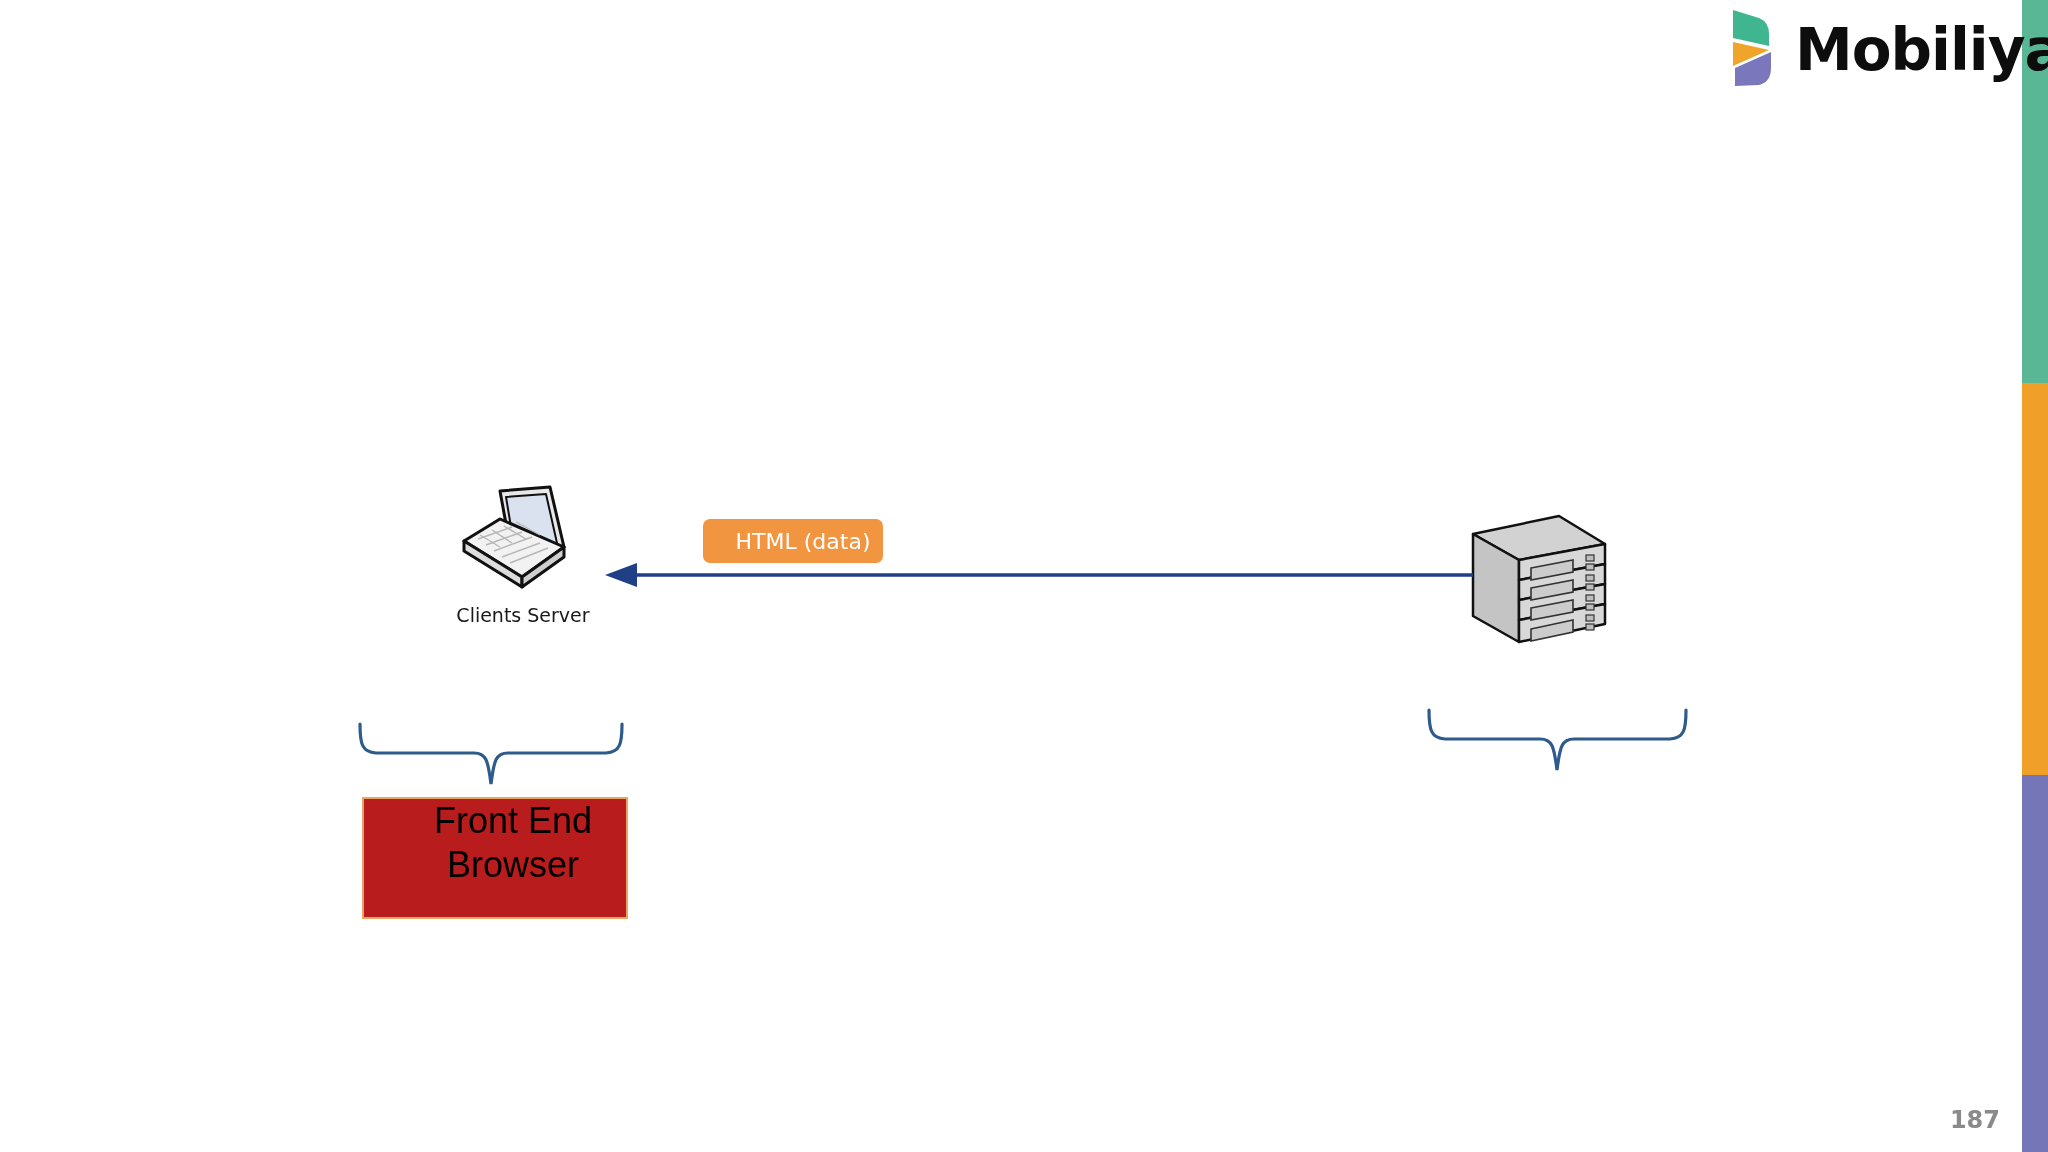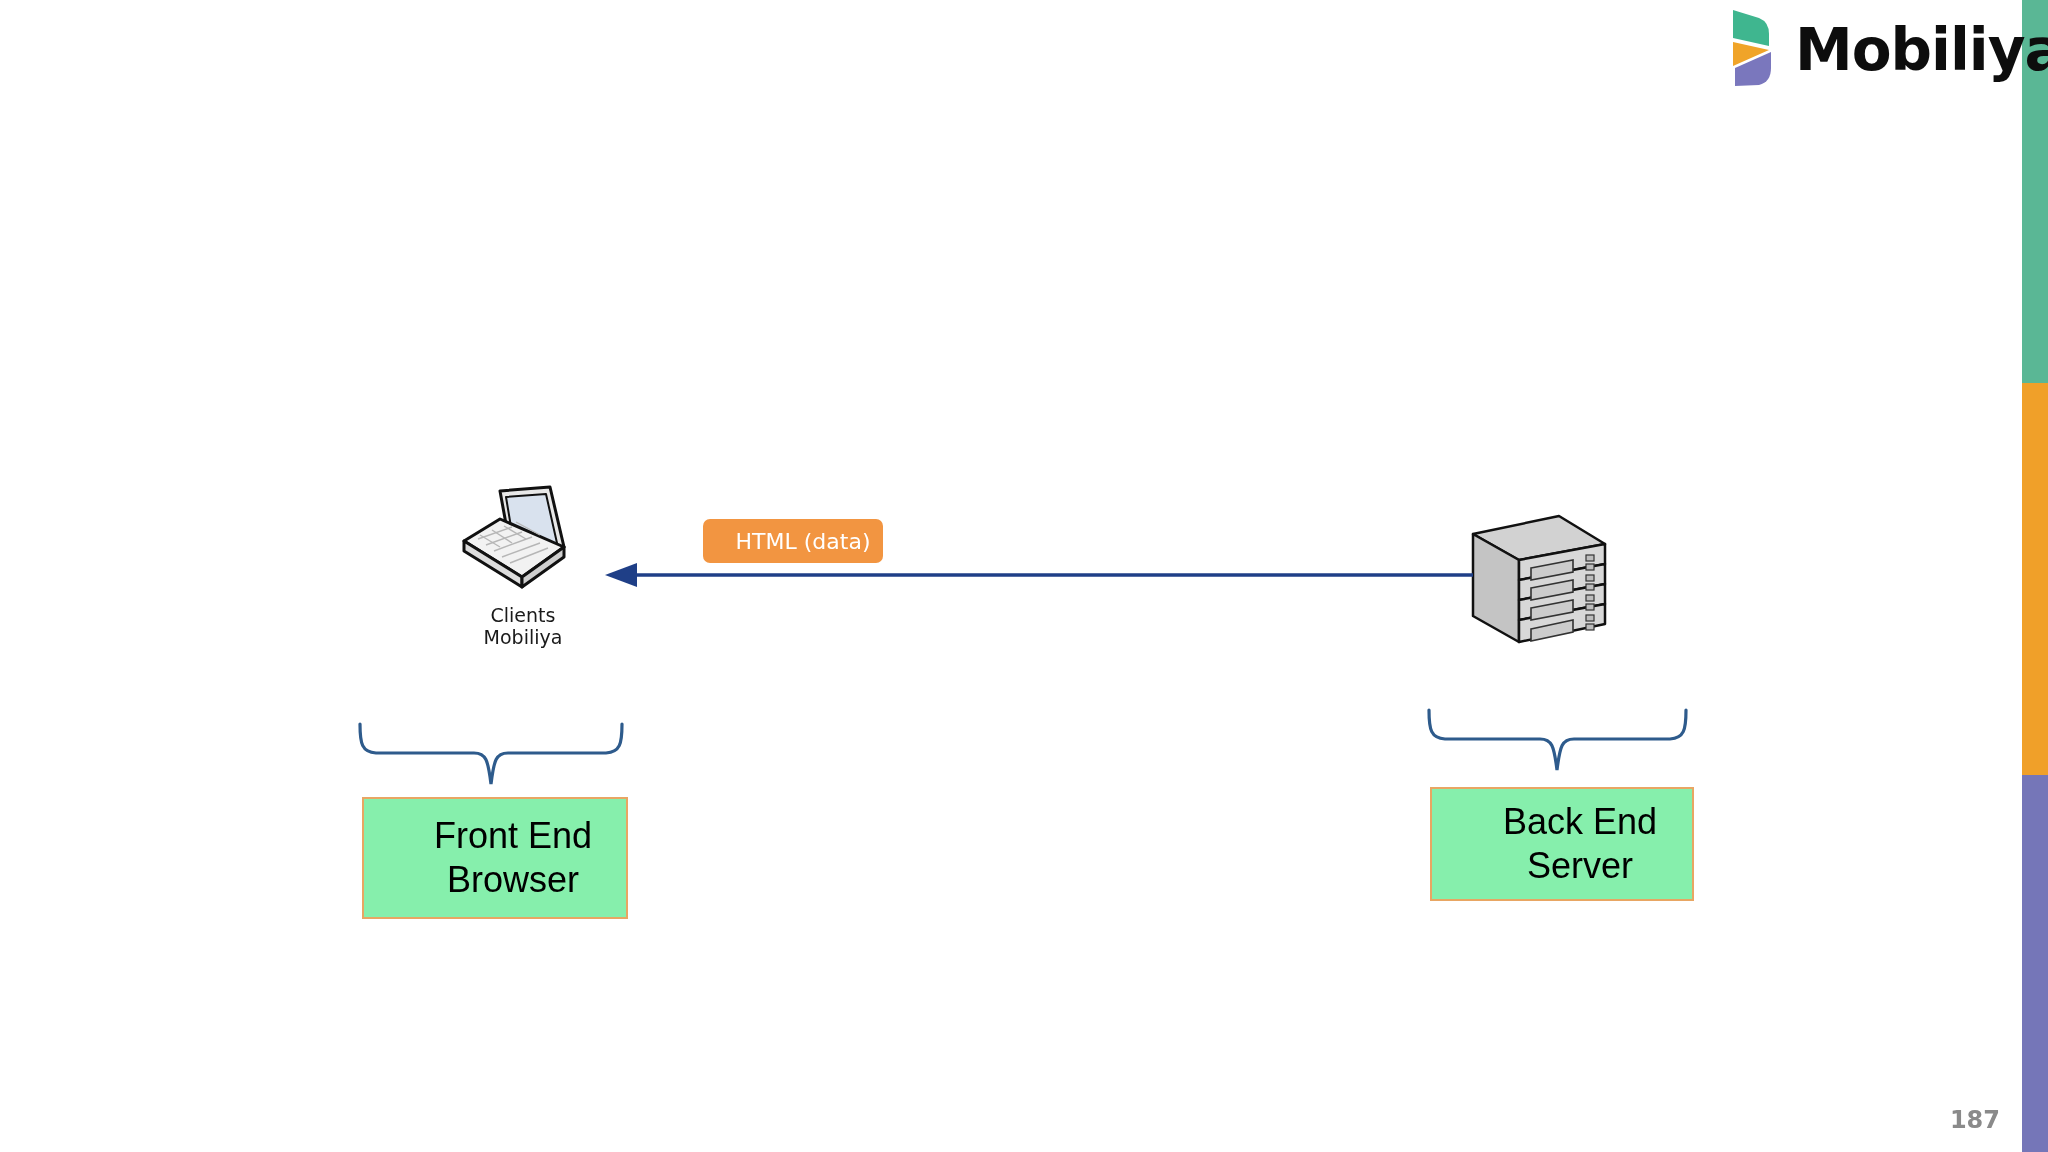--- a/index.html
+++ b/index.html
@@ -62,22 +62,22 @@
     padding-left: 20px;
   }
 
   
   .brace { position: absolute; }
   #brace-front { left: 356px; top: 722px; width: 270px; height: 68px; }
   #brace-back  { left: 1425px; top: 708px; width: 265px; height: 68px; }
 
   
   .group-box {
-    position: absolute; border: 2px solid #e8a663; background: #86efac;
-    display: flex; align-items: center; justify-content: center;
+    position: absolute; border: 2px solid #e8a663; background: #b91c1c;
+    display: flex; align-items: flex-start; justify-content: center;
     text-align: center; font-size: 36px; color: #000000; line-height: 1.22;
     font-family: "Liberation Sans", sans-serif;
     padding-left: 36px;
   }
   #box-front { left: 362px; top: 797px; width: 266px; height: 122px; }
   #box-back  { left: 1430px; top: 787px; width: 264px; height: 114px; }
 
   
   #caption {
     position: absolute; left: 105px; top: 978px;
@@ -126,21 +126,21 @@
         <path d="M34 60 L70 47"></path>
         <path d="M42 66 L80 52"></path>
       <path d="M50 72 L88 58"></path>
         <path d="M58 78 L96 63"></path>
       <path d="M28 50 L48 62"></path>
         <path d="M40 45 L60 58"></path>
         <path d="M52 41 L74 54"></path>
       <path d="M64 37 L88 50"></path>
     </g>
   </svg>
-  <div id="laptop-label">Clients Mobiliya</div>
+  <div id="laptop-label">Clients Server</div>
 
   <svg id="server-stack" viewBox="0 0 160 140">
 
     <path d="M18 26 L104 8 L150 36 L64 52 Z" fill="#d2d2d2" stroke="#111" stroke-width="2.5" stroke-linejoin="round"></path>
 
     <path d="M18 26 L18 108 L64 134 L64 52 Z" fill="#c4c4c4" stroke="#111" stroke-width="2.5" stroke-linejoin="round"></path>
 
     <g stroke="#111" stroke-width="2.5" stroke-linejoin="round">
       <path d="M64 52 L150 36 L150 56 L64 72 Z" fill="#d8d8d8"></path>
       <path d="M64 72 L150 56 L150 76 L64 92 Z" fill="#d8d8d8"></path>
@@ -180,23 +180,17 @@
   <div class="group-box" id="box-front">
     <div>
       <div>Front End</div>
       <div>Browser</div>
     </div>
   </div>
 
   <svg class="brace" id="brace-back" viewBox="0 0 265 68">
     <path d="M4 2 C4 22 6 30 20 31 L115 31 C127 31 129 38 132 62 C135 38 137 31 149 31 L245 31 C259 30 261 22 261 2" fill="none" stroke="#2e5b8c" stroke-width="3.2" stroke-linecap="round"></path>
   </svg>
-  <div class="group-box" id="box-back">
-    <div>
-      <div>Back End</div>
-      <div>Server</div>
-    </div>
-  </div>
 
 
   <div id="page-number">187</div>
 
 </div>
 
 </body></html>

